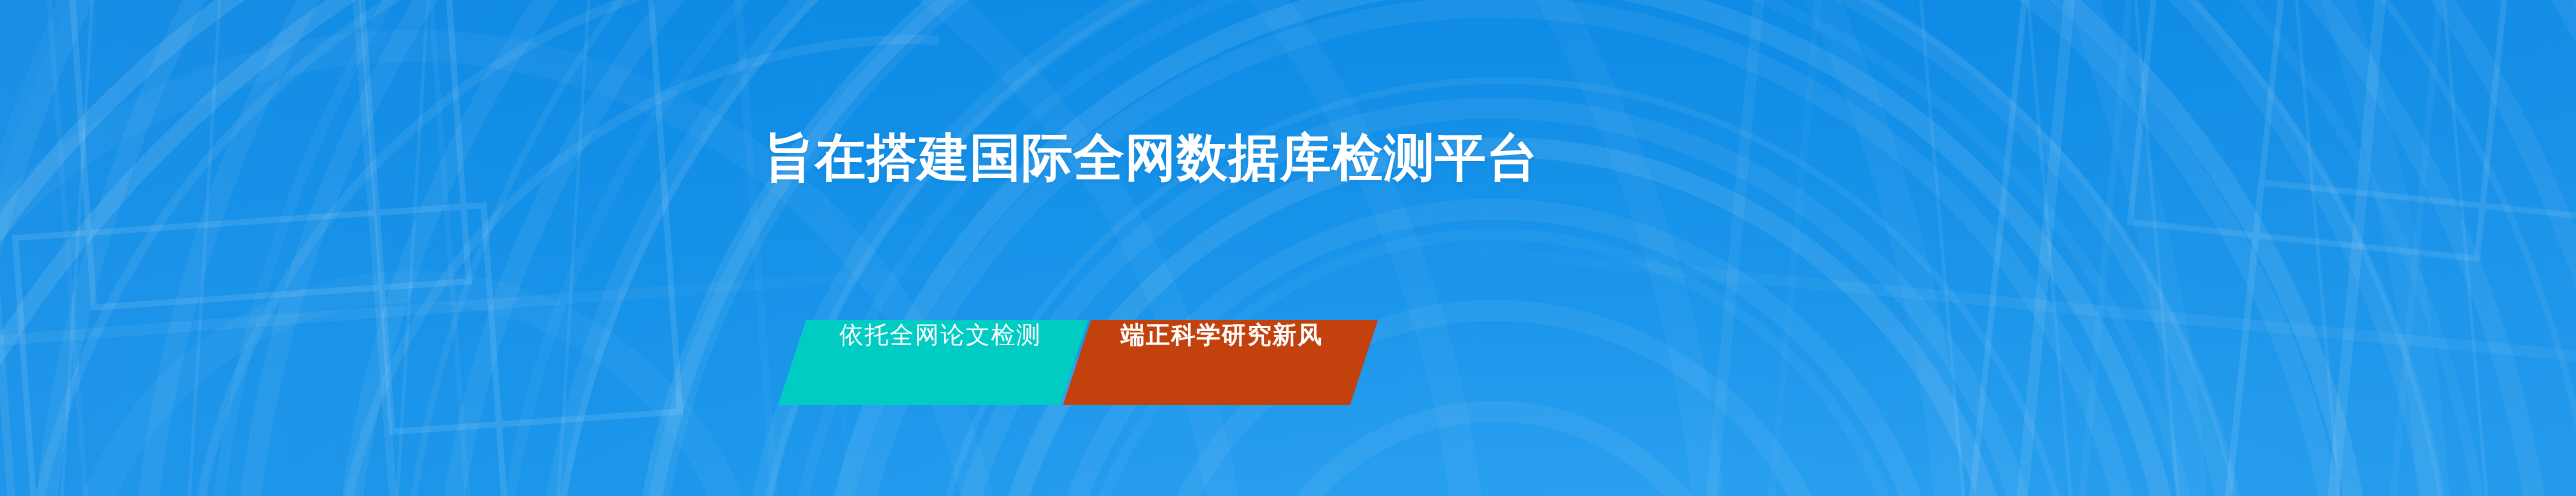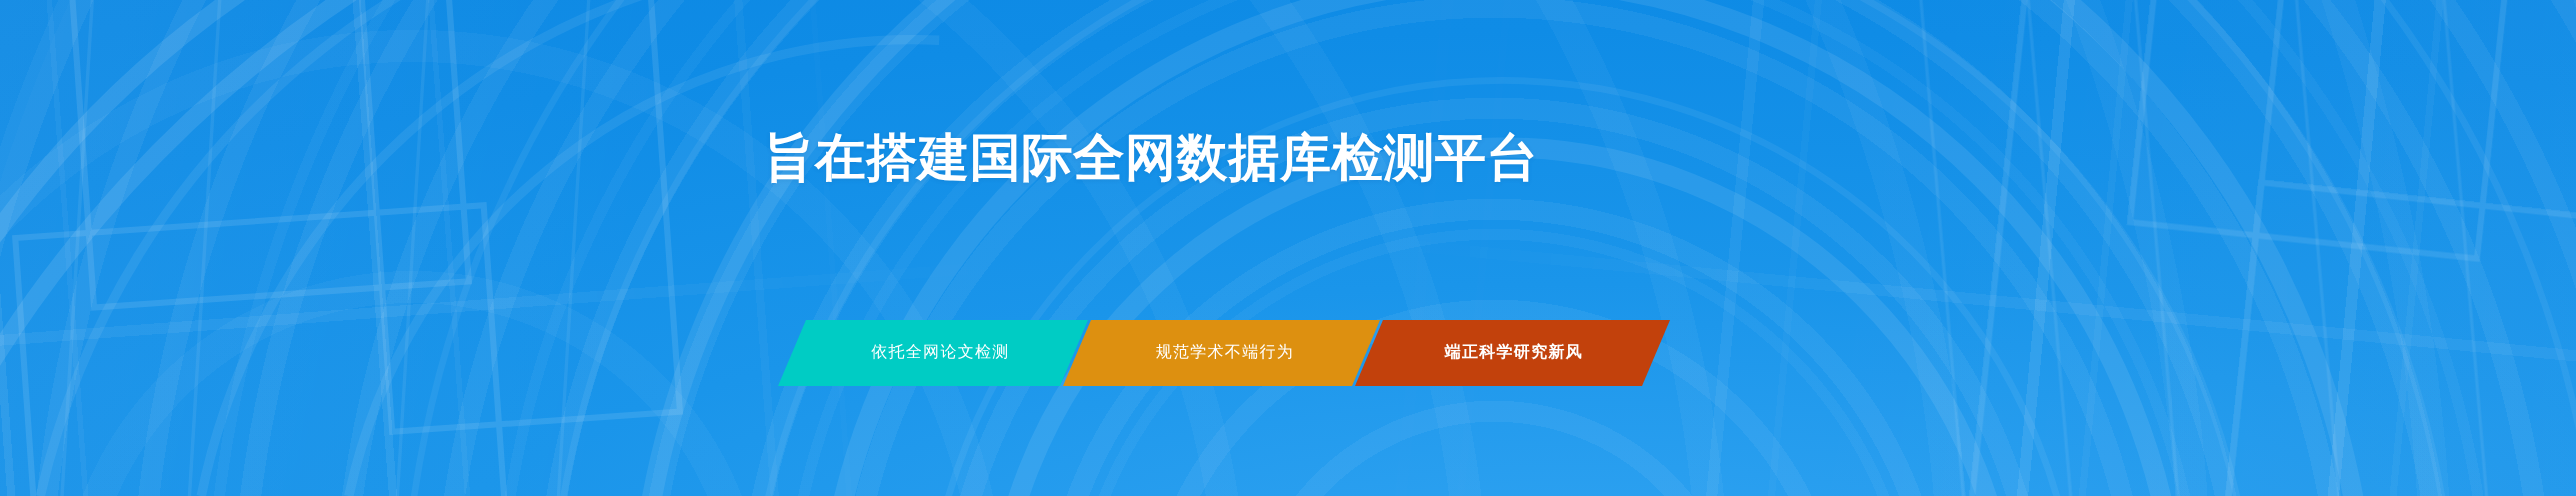--- a/index.html
+++ b/index.html
@@ -167,27 +167,26 @@
     position: absolute;
     left: 778px;
     top: 320px;
     height: 72px;
     z-index: 5;
     display: flex;
     align-items: stretch;
   }
   .tag {
     position: relative;
-    height: 66px;
+    height: 85px;
     display: flex;
-    align-items: center;
     justify-content: center;
     box-sizing: border-box;
     color: #ffffff;
-    font-size: 16px;
+    font-size: 24px;
     letter-spacing: 1.3px;
     white-space: nowrap;
     clip-path: polygon(28px 0, 100% 0, calc(100% - 28px) 100%, 0 100%);
     margin-right: -25px;
   }
   .tag-label {
     padding: 0 23px;
     position: relative;
     top: -0.7px;
   }
@@ -262,22 +261,19 @@
   </svg>
 
   <div id="headline">
     <div class="headline-line" id="headline-line-1" style="color: rgb(255, 255, 255);">旨在搭建国际全网数据库检测平台</div>
   </div>
 
   <div id="tags">
     <div class="tag" id="tag-0" style="background-color: rgb(0, 204, 196); color: rgb(255, 255, 255);">
       <span class="tag-label">依托全网论文检测</span>
     </div>
-    <div class="tag" id="tag-1" style="background-color: rgb(221, 144, 16); color: rgb(255, 255, 255);">
-      <span class="tag-label">规范学术不端行为</span>
-    </div>
     <div class="tag" id="tag-2" style="background-color: #c2410c; color: rgb(255, 255, 255); font-weight: bold;">
       <span class="tag-label">端正科学研究新风</span>
     </div>
   </div>
 
 </div>
 
 
 </body></html>

